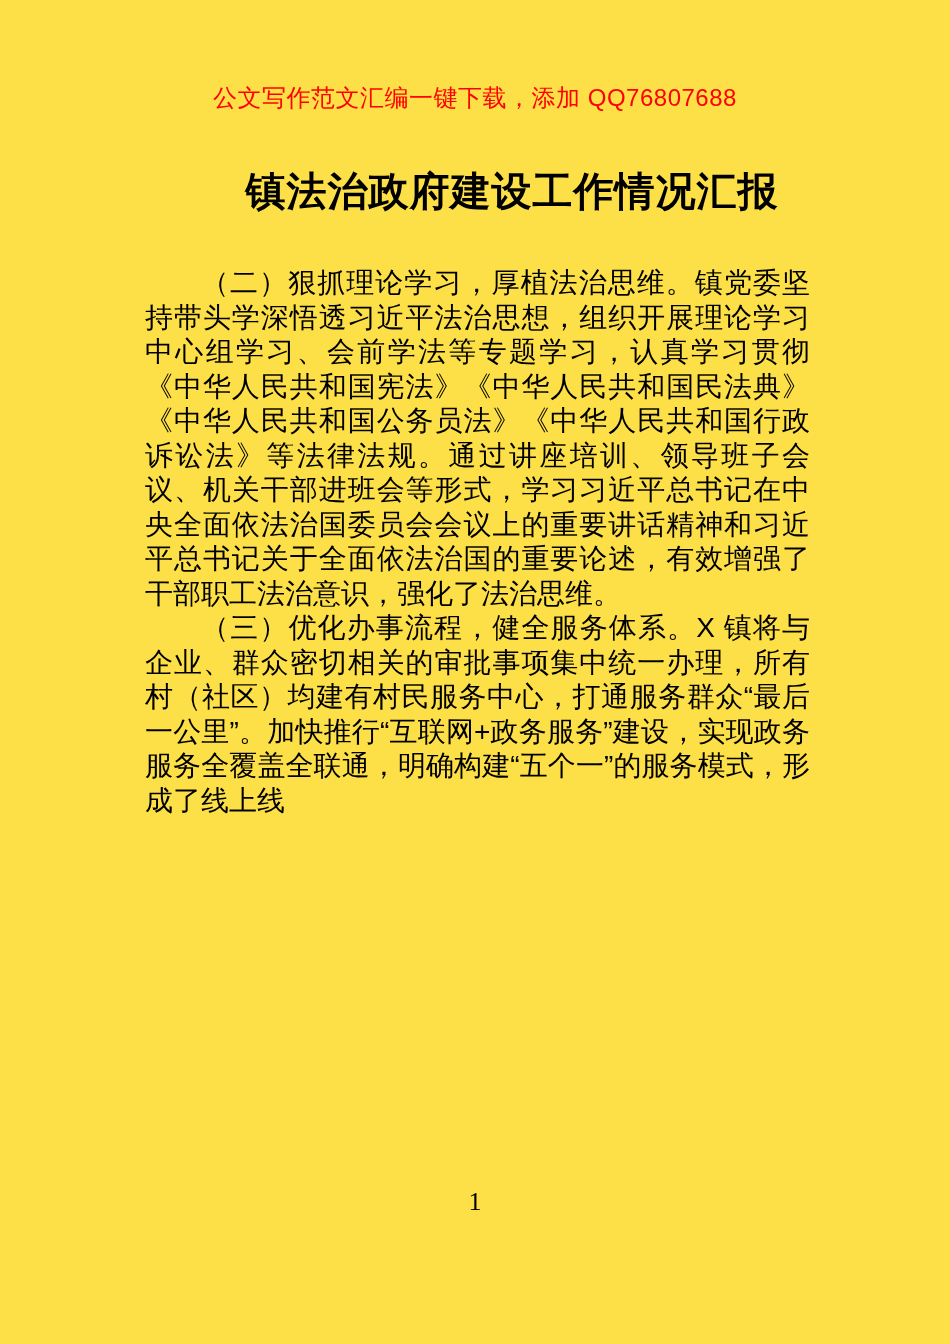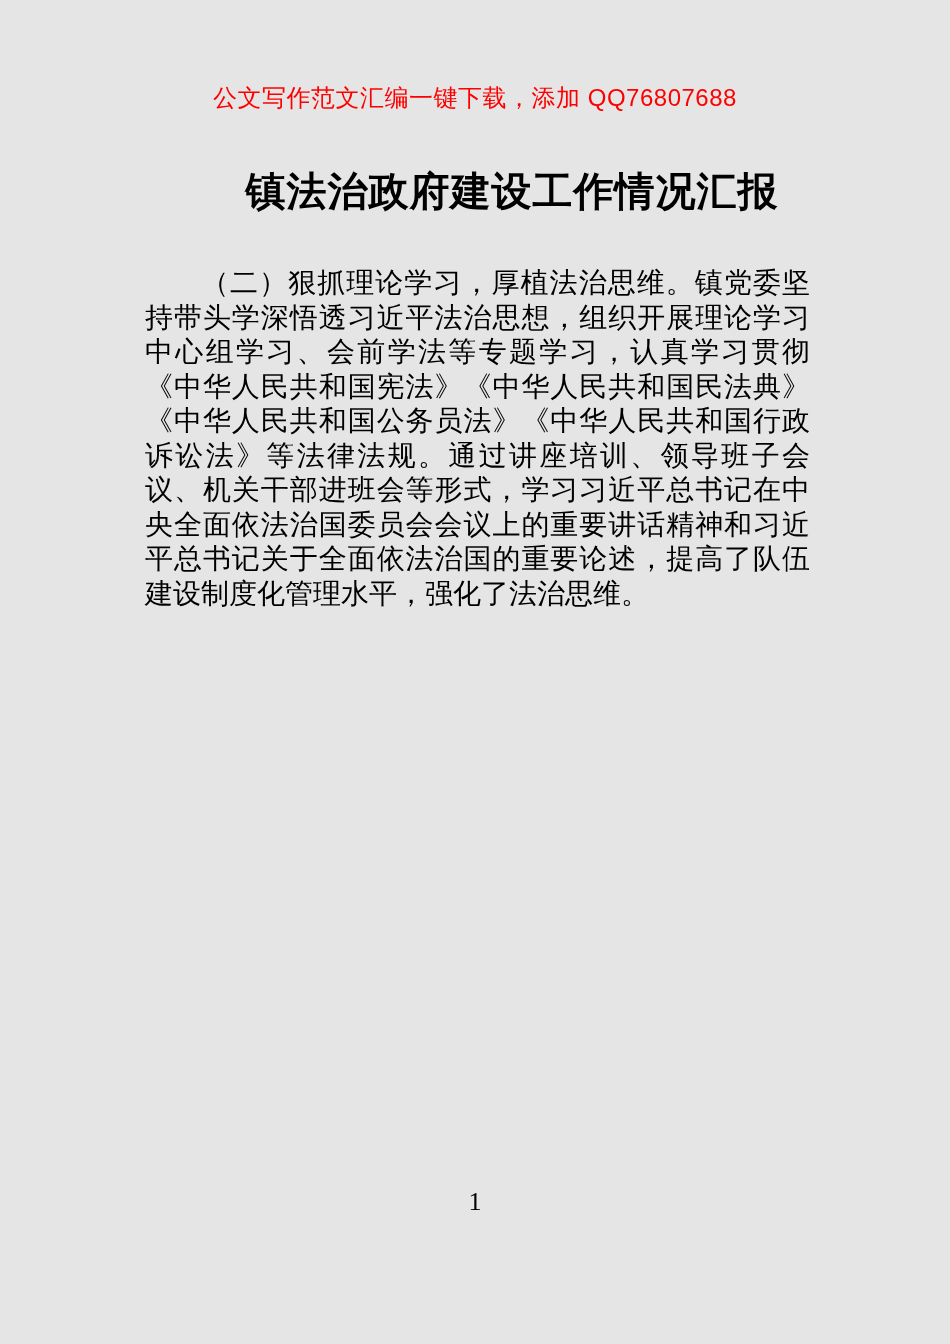--- a/index.html
+++ b/index.html
@@ -4,21 +4,21 @@
 <style>
   html, body {
     margin: 0;
     padding: 0;
     background: #ffffff;
   }
   .page {
     position: relative;
     width: 950px;
     height: 1344px;
-    background: #e5e5e5;
+    background: #fde047;
     overflow: hidden;
     font-family: "Liberation Sans", sans-serif;
     color: #000000;
   }
   .banner {
     position: absolute;
     top: 83px;
     left: 0;
     width: 100%;
     text-align: center;
@@ -67,16 +67,17 @@
     color: #000000;
   }
 </style>
 </head>
 <body>
 
 <div class="page">
   <div class="banner">公文写作范文汇编一键下载，添加 QQ76807688</div>
   <h1 class="title">镇法治政府建设工作情况汇报</h1>
   <div class="content">
-      <p class="body">（二）狠抓理论学习，厚植法治思维。镇党委坚持带头学深悟透习近平法治思想，组织开展理论学习中心组学习、会前学法等专题学习，认真学习贯彻《中华人民共和国宪法》《中华人民共和国民法典》《中华人民共和国公务员法》《中华人民共和国行政诉讼法》等法律法规。通过讲座培训、领导班子会议、机关干部进班会等形式，学习习近平总书记在中央全面依法治国委员会会议上的重要讲话精神和习近平总书记关于全面依法治国的重要论述，提高了队伍建设制度化管理水平，强化了法治思维。</p>
+      <p class="body">（二）狠抓理论学习，厚植法治思维。镇党委坚持带头学深悟透习近平法治思想，组织开展理论学习中心组学习、会前学法等专题学习，认真学习贯彻《中华人民共和国宪法》《中华人民共和国民法典》《中华人民共和国公务员法》《中华人民共和国行政诉讼法》等法律法规。通过讲座培训、领导班子会议、机关干部进班会等形式，学习习近平总书记在中央全面依法治国委员会会议上的重要讲话精神和习近平总书记关于全面依法治国的重要论述，有效增强了干部职工法治意识，强化了法治思维。</p>
+      <p class="body">（三）优化办事流程，健全服务体系。X 镇将与企业、群众密切相关的审批事项集中统一办理，所有村（社区）均建有村民服务中心，打通服务群众“最后一公里”。加快推行“互联网+政务服务”建设，实现政务服务全覆盖全联通，明确构建“五个一”的服务模式，形成了线上线</p>
     </div>
   <div class="pagenum">1</div>
 </div>
 
 </body></html>

